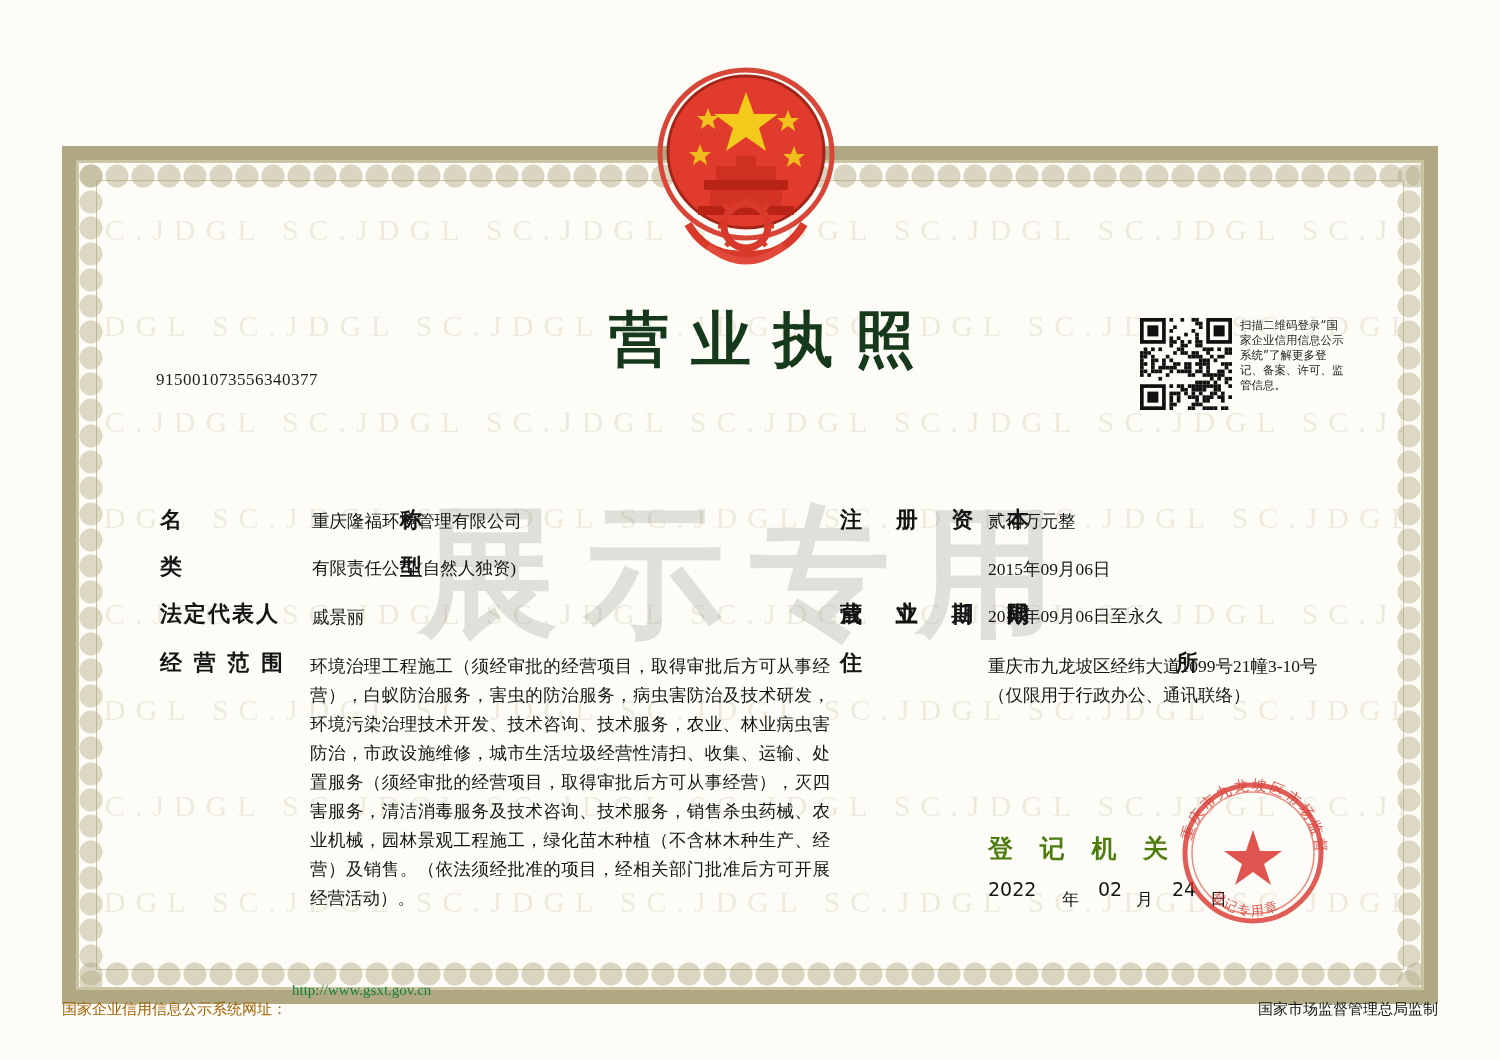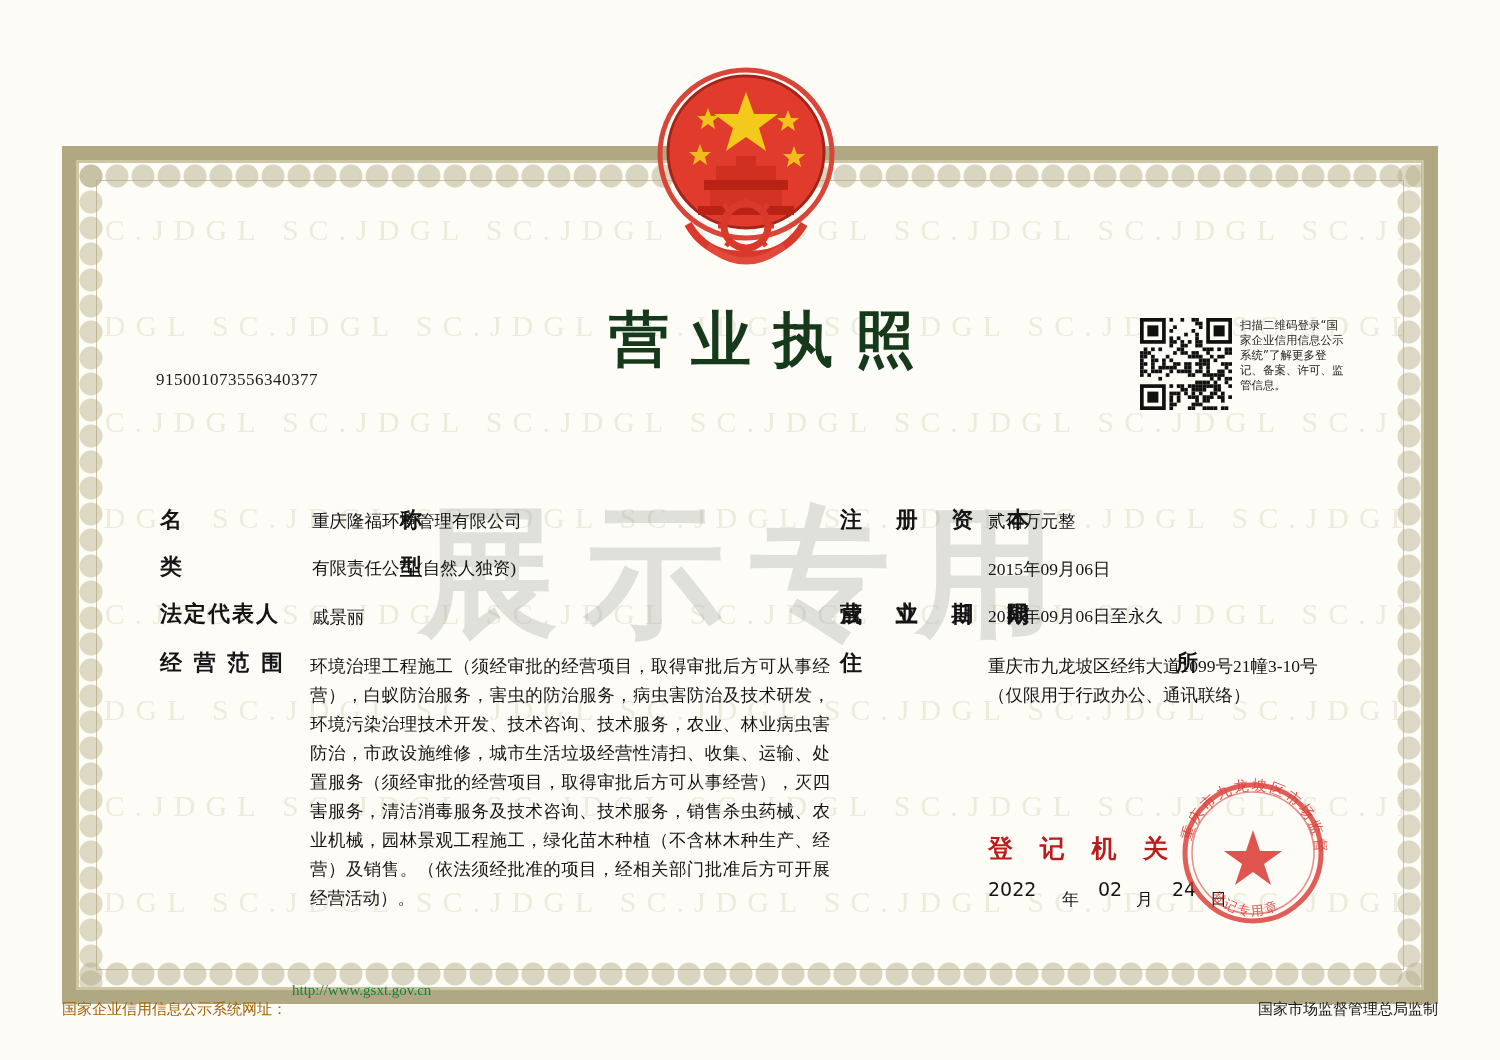--- a/index.html
+++ b/index.html
@@ -202,21 +202,21 @@
   .val-address   { left: 988px; top: 652px; width: 330px; line-height: 29px; }
 
   
   .lbl-registry {
     position: absolute;
     left: 988px; top: 832px;
     font-family: "DejaVu Sans", sans-serif;
     font-size: 25px;
     font-weight: bold;
     letter-spacing: 9px;
-    color: #b91c1c;
+    color: #4d7c0f;
   }
   .date-line {
     position: absolute;
     left: 988px; top: 878px;
     width: 380px;
     height: 30px;
     font-family: "DejaVu Sans", sans-serif;
     font-size: 19px;
     color: #141414;
   }

